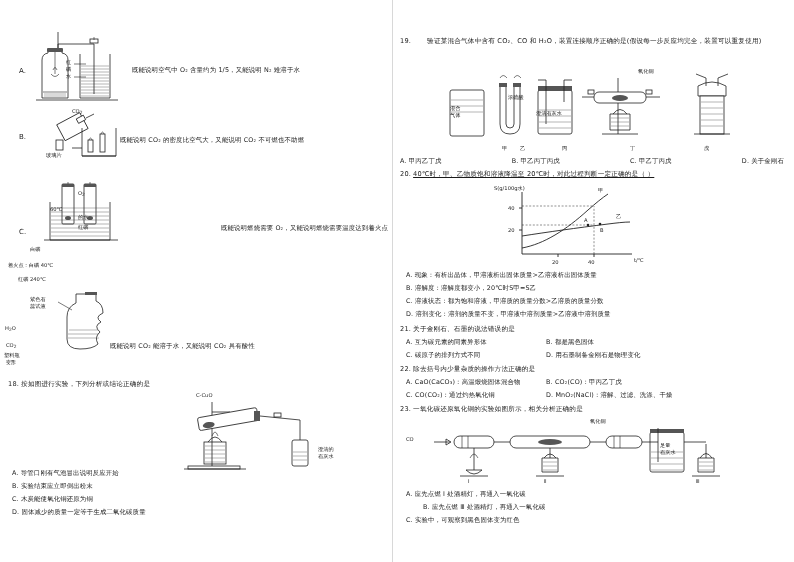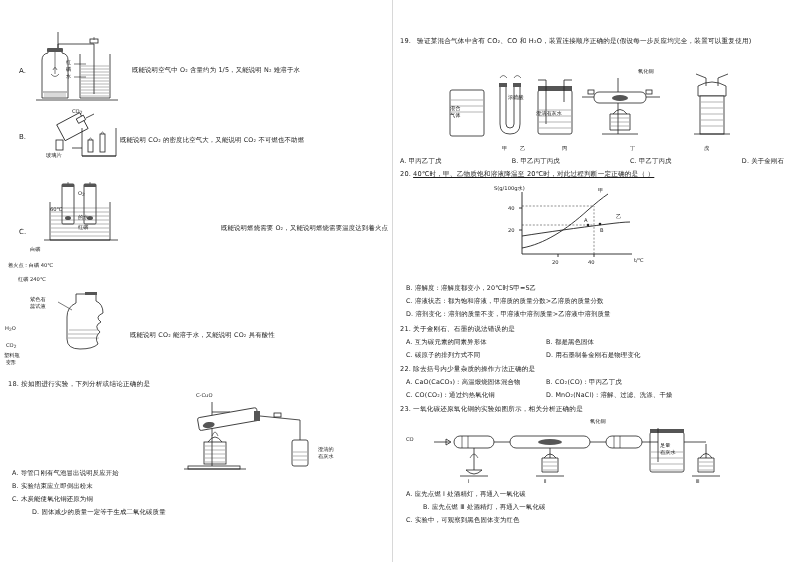--- a/index.html
+++ b/index.html
@@ -178,21 +178,21 @@
           <line x1="10" y1="46" x2="41" y2="46"></line>
         </g>
 
         <line class="ink2" x1="14" y1="18" x2="0" y2="10"></line>
       </svg>
     </div>
     <div style="position:absolute;left:30px;top:296px;" class="tiny">紫色石<br>蕊试液</div>
     <div style="position:absolute;left:5px;top:325px;" class="tiny">H<span class="sub">2</span>O</div>
     <div style="position:absolute;left:6px;top:342px;" class="tiny">CO<span class="sub">2</span></div>
     <div style="position:absolute;left:4px;top:352px;" class="tiny">塑料瓶<br>&nbsp;变形</div>
-    <div style="position:absolute;left:110px;top:331px;width:276px;margin-left:20px;" class="desc">既能说明 CO₂ 能溶于水，又能说明 CO₂ 具有酸性</div>
+    <div style="position:absolute;left:110px;top:342px;width:276px;" class="desc">既能说明 CO₂ 能溶于水，又能说明 CO₂ 具有酸性</div>
 
     <div style="position:absolute;left:8px;top:379px;width:380px;display:flex;">
       <div class="q-text qnum">18.</div>
       <div class="q-text" style="margin-left:2px;">按如图进行实验，下列分析或结论正确的是</div>
     </div>
 
     <div style="position:absolute;left:168px;top:396px;">
       <svg width="170" height="80" viewBox="0 0 170 80">
 
         <line class="ink" x1="44" y1="6" x2="44" y2="70"></line>
@@ -229,28 +229,28 @@
           <line x1="125" y1="64" x2="139" y2="64"></line>
         </g>
       </svg>
     </div>
     <div style="position:absolute;left:196px;top:392px;" class="tiny">C-CuO</div>
     <div style="position:absolute;left:318px;top:446px;" class="tiny">澄清的<br>石灰水</div>
 
     <div style="position:absolute;left:12px;top:468px;" class="opt">A. 导管口刚有气泡冒出说明反应开始</div>
     <div style="position:absolute;left:12px;top:481px;" class="opt">B. 实验结束应立即倒出粉末</div>
     <div style="position:absolute;left:12px;top:494px;" class="opt">C. 木炭能使氧化铜还原为铜</div>
-    <div style="position:absolute;left:12px;top:507px;margin-left:20px;" class="opt">D. 固体减少的质量一定等于生成二氧化碳质量</div>
+    <div style="position:absolute;left:12px;top:507px;" class="opt">D. 固体减少的质量一定等于生成二氧化碳质量</div>
   </div>
 
   <div class="col" id="col-right">
 
     <div class="rblock" style="left:6px;top:36px;width:384px;display:flex;">
       <div class="q-text qnum">19.</div>
-      <div class="q-text" style="margin-left:6px;">验证某混合气体中含有 CO₂、CO 和 H₂O，装置连接顺序正确的是(假设每一步反应均完全，装置可以重复使用)</div>
+      <div class="q-text" style="margin-left:16px;">验证某混合气体中含有 CO₂、CO 和 H₂O，装置连接顺序正确的是(假设每一步反应均完全，装置可以重复使用)</div>
     </div>
 
     <div class="rblock" style="left:48px;top:70px;">
       <svg width="340" height="86" viewBox="0 0 340 86">
 
         <rect class="fillw" x="8" y="20" width="34" height="46" rx="2"></rect>
         <g class="hatch">
           <line x1="9" y1="30" x2="41" y2="30"></line>
             <line x1="9" y1="36" x2="41" y2="36"></line>
           <line x1="9" y1="42" x2="41" y2="42"></line>
@@ -358,20 +358,21 @@
         <path class="dash" d="M30 22 L102 22"></path>
         <path class="dash" d="M30 41 L102 41"></path>
 
         <circle cx="96" cy="41" r="1.3" fill="#222"></circle>
         <circle cx="108" cy="40" r="1.3" fill="#222"></circle>
         <text class="clab" x="92" y="38">A</text>
         <text class="clab" x="108" y="48">B</text>
       </svg>
     </div>
 
+    <div class="rblock opt" style="left:12px;top:270px;">A. 现象：有析出晶体，甲溶液析出固体质量&gt;乙溶液析出固体质量</div>
     <div class="rblock opt" style="left:12px;top:283px;">B. 溶解度：溶解度都变小，20℃时S甲=S乙</div>
     <div class="rblock opt" style="left:12px;top:296px;">C. 溶液状态：都为饱和溶液，甲溶质的质量分数&gt;乙溶质的质量分数</div>
     <div class="rblock opt" style="left:12px;top:309px;">D. 溶剂变化：溶剂的质量不变，甲溶液中溶剂质量&gt;乙溶液中溶剂质量</div>
 
     <div class="rblock" style="left:6px;top:324px;width:384px;display:flex;">
       <div class="q-text qnum">21.</div>
       <div class="q-text" style="margin-left:2px;">关于金刚石、石墨的说法错误的是</div>
     </div>
     <div class="rblock opt" style="left:12px;top:337px;">A. 互为碳元素的同素异形体</div>
     <div class="rblock opt" style="left:152px;top:337px;">B. 都是黑色固体</div>

